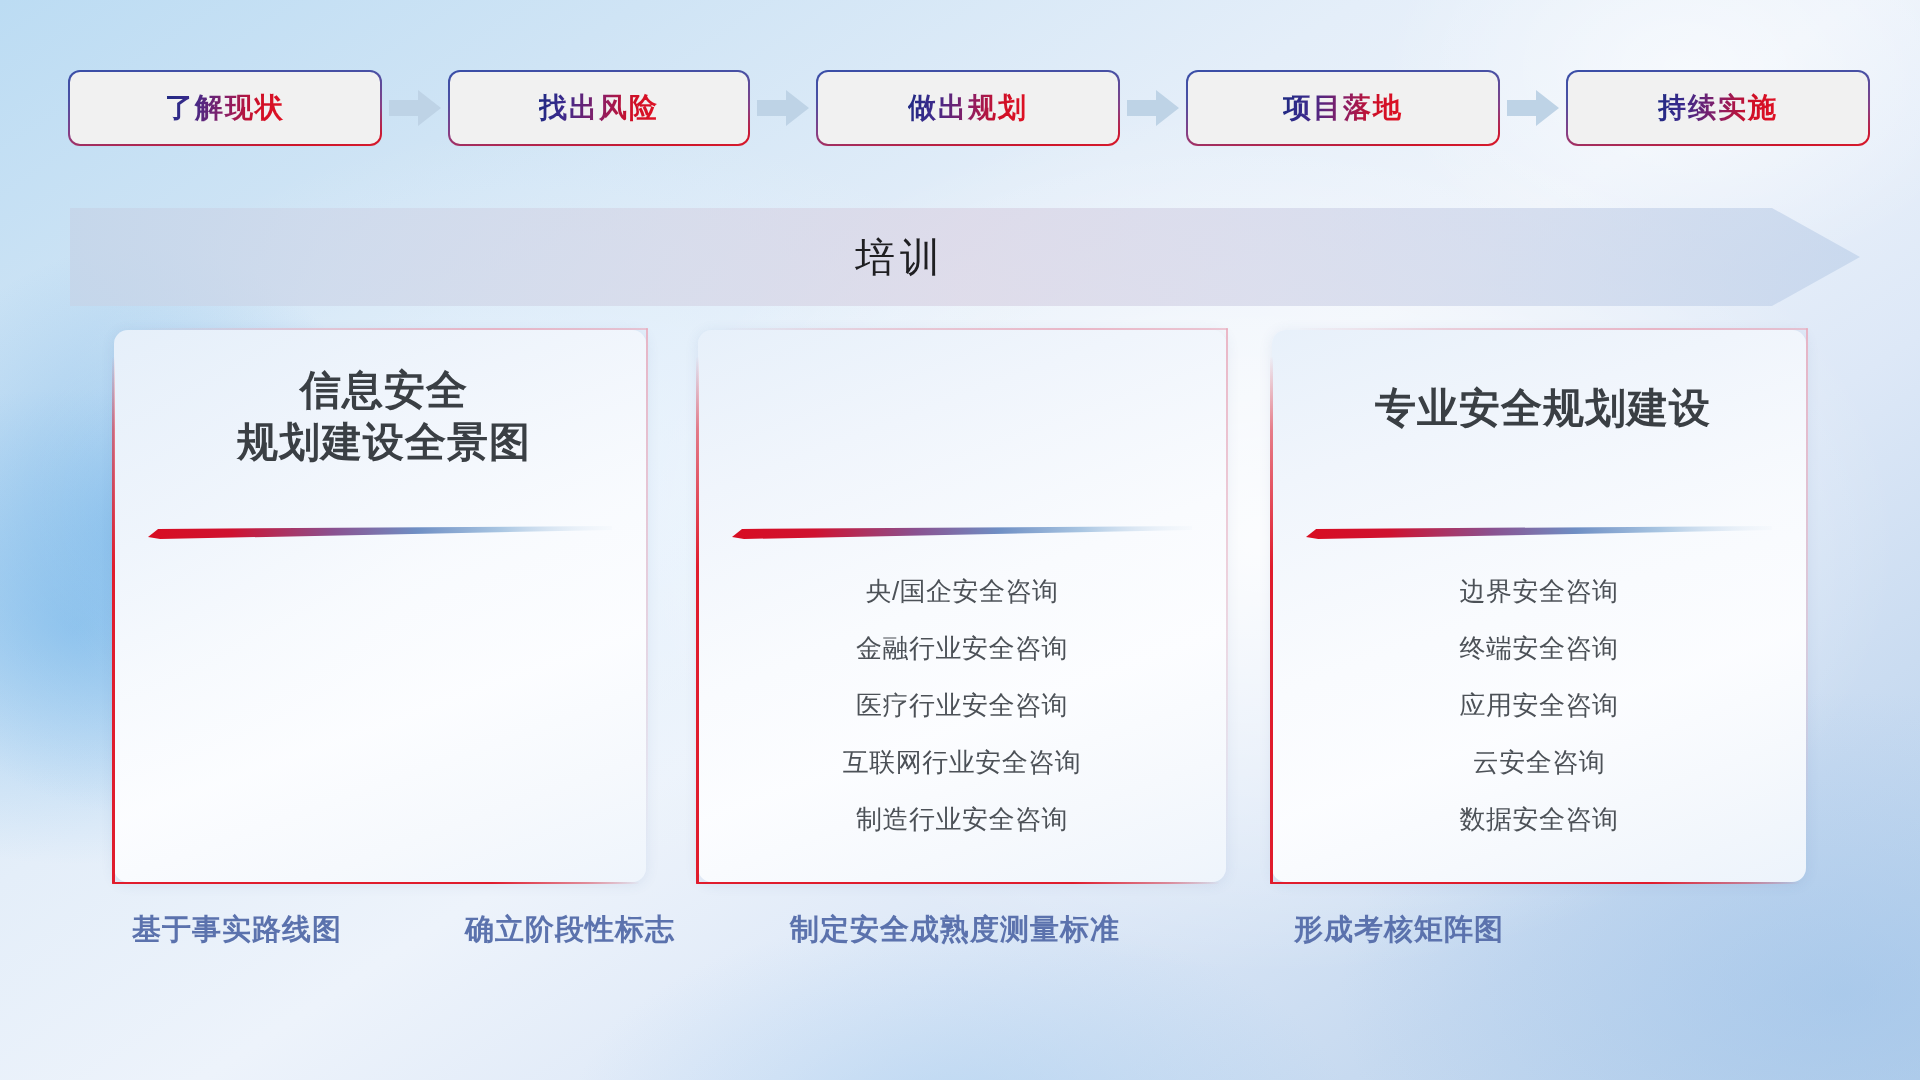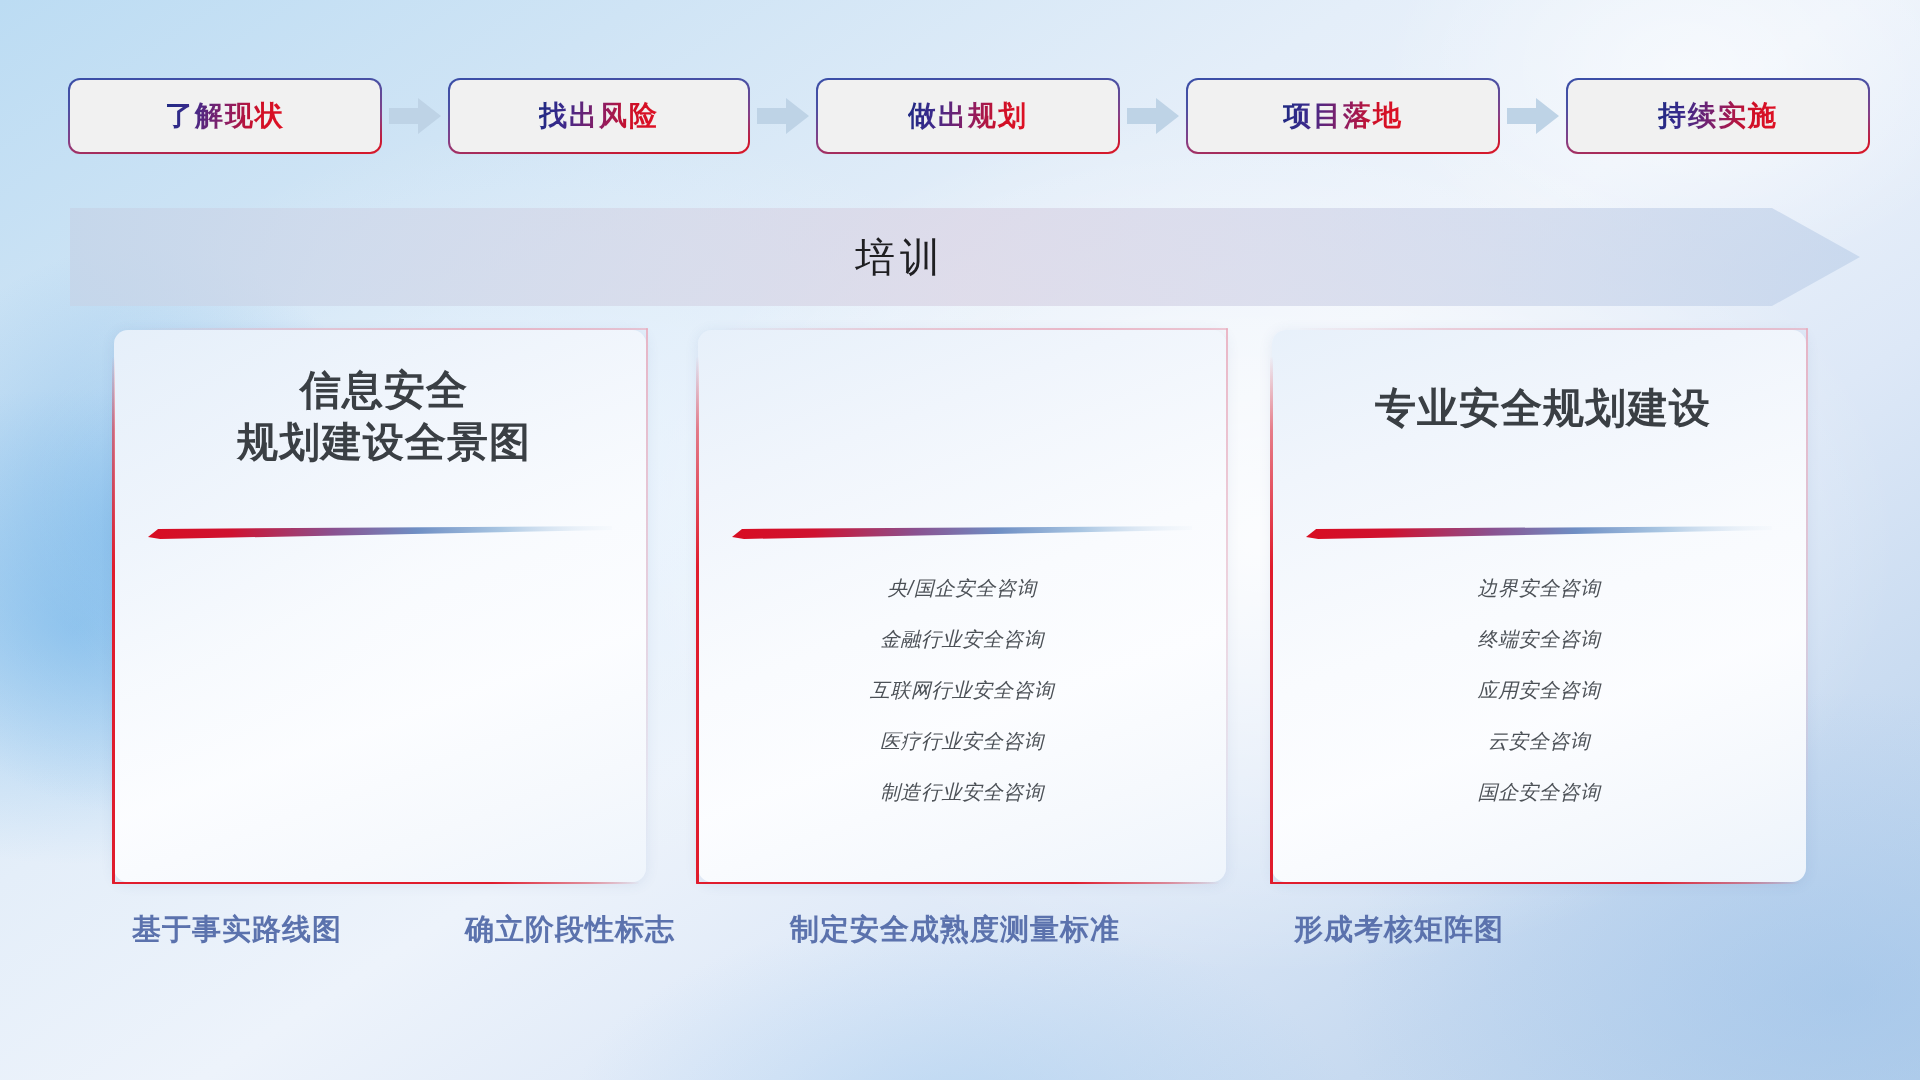--- a/index.html
+++ b/index.html
@@ -34,21 +34,21 @@
   #stage::after{
     content:"";
     position:absolute; right:-80px; top:-140px;
     width:620px; height:420px;
     background:radial-gradient(ellipse at center, rgba(255,255,255,0.55) 0%, rgba(255,255,255,0) 70%);
     pointer-events:none;
   }
 
   
   .steps-row{
-    position:absolute; left:70px; top:76px;
+    position:absolute; left:70px; top:68px;
     width:1786px; height:80px;
     display:flex; align-items:center;
     z-index:6;
   }
   .step-box{
     position:relative;
     flex:0 0 auto;
     height:72px;
     border-radius:10px;
     background:#f1f1f1;
@@ -201,21 +201,21 @@
   }
   .card-list .li{
     font-size:26px;
     color:#4c5157;
     line-height:1;
     padding:10px 0;
     margin-bottom:11px;
     letter-spacing:0.5px;
   }
   .card.c2 .card-list .li,
-  .card.c3 .card-list .li{ font-size:20px;font-style:italic; }
+  .card.c3 .card-list .li{ font-size:26px; }
 
   
   .footnotes{
     position:absolute; left:0; top:910px;
     width:1664px; height:60px;
     z-index:6;
   }
   .fn{
     position:absolute;
     top:0;
@@ -337,22 +337,22 @@
               <stop offset="100%" stop-color="#eef4fa" stop-opacity="0.25"></stop>
             </linearGradient>
           </defs>
           <path d="M0 11 L10 3 L460 0 L460 4 L12 13 Z" fill="url(#dg2)"></path>
         </svg>
       </div>
 
       <div class="card-list">
         <div class="li">央/国企安全咨询</div>
         <div class="li">金融行业安全咨询</div>
+        <div class="li">医疗行业安全咨询</div>
         <div class="li">互联网行业安全咨询</div>
-        <div class="li">医疗行业安全咨询</div>
         <div class="li">制造行业安全咨询</div>
       </div>
     </div>
 
     <div class="card c3">
       <span class="accent-left"></span>
       <span class="accent-bottom"></span>
       <span class="accent-top"></span>
       <span class="accent-right"></span>
 
@@ -374,21 +374,21 @@
           </defs>
           <path d="M0 11 L10 3 L460 0 L460 4 L12 13 Z" fill="url(#dg3)"></path>
         </svg>
       </div>
 
       <div class="card-list">
         <div class="li">边界安全咨询</div>
         <div class="li">终端安全咨询</div>
         <div class="li">应用安全咨询</div>
         <div class="li">云安全咨询</div>
-        <div class="li">国企安全咨询</div>
+        <div class="li">数据安全咨询</div>
       </div>
     </div>
   </div>
 
   <div class="footnotes">
     <div class="fn f1">基于事实路线图</div>
     <div class="fn f2">确立阶段性标志</div>
     <div class="fn f3">制定安全成熟度测量标准</div>
     <div class="fn f4">形成考核矩阵图</div>
   </div>

